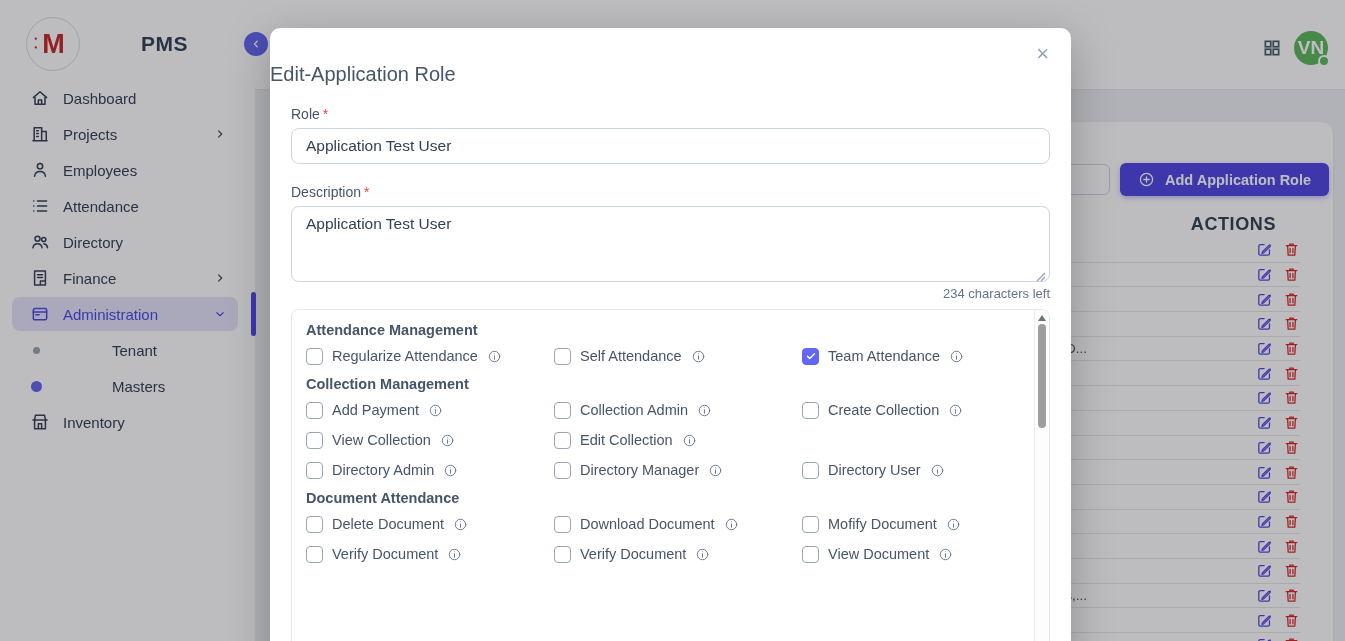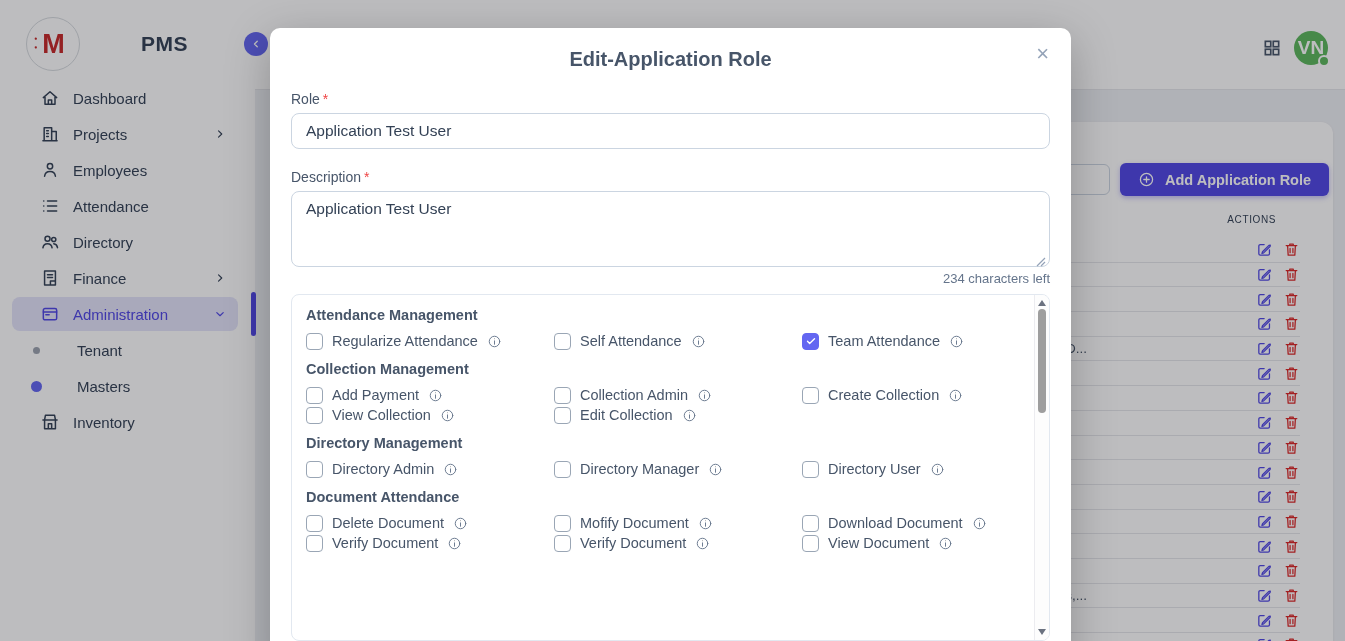--- a/index.html
+++ b/index.html
@@ -8,75 +8,75 @@
   .app { position:relative; width:1345px; height:641px; overflow:hidden; background:#eef0f4; }
 
   
   .sidebar { position:absolute; left:0; top:0; width:255px; height:641px; background:#ffffff; z-index:1; }
   .logo-row { display:flex; align-items:center; gap:14px; padding:16px 0 0 26px; height:72px; }
   .logo-circle { width:54px; height:54px; border-radius:50%; border:1.5px solid #d6dade; display:flex; align-items:center; justify-content:center; background:#fff; }
   .logo-m { color:#c62828; font-weight:bold; font-size:27px; letter-spacing:-1px; position:relative; }
   .logo-m::before { content:"⁚"; position:absolute; left:-8px; top:4px; font-size:14px; color:#c62828; }
   .app-name { font-size:21px; font-weight:bold; color:#334155; letter-spacing:.5px;margin-left:47px; }
   .nav { position:absolute; top:80px; left:0; right:0; }
-  .nav-item { position:relative; height:36px; display:flex; align-items:center; padding-left:40px; color:#334155; font-size:15px; cursor:pointer; }
+  .nav-item { position:relative; height:36px; display:flex; align-items:center; padding-left:30px; color:#334155; font-size:15px; cursor:pointer; }
   .nav-item .lbl { margin-left:13px; font-weight:500; }
   .nav-icn { width:20px; height:20px; stroke:#334155; fill:none; stroke-width:1.8; stroke-linecap:round; stroke-linejoin:round; flex:0 0 auto; }
   .nav-chev { position:absolute; right:28px; width:14px; height:14px; stroke:#334155; fill:none; stroke-width:2; stroke-linecap:round; stroke-linejoin:round; }
   .nav-item.active { color:var(--accent); }
   .nav-item.active .nav-icn, .nav-item.active .nav-chev { stroke:var(--accent); }
   .nav-item.active::before { content:""; position:absolute; left:12px; right:17px; top:1px; bottom:1px; background:var(--active-pill); border-radius:8px; z-index:-1; }
   .nav-item.active::after { content:""; position:absolute; right:-1px; top:-4px; width:5px; height:44px; background:var(--accent); border-radius:3px; }
-  .nav-sub { position:relative; height:36px; display:flex; align-items:center; padding-left:77px; color:#334155; font-size:15px; cursor:pointer; }
+  .nav-sub { position:relative; height:36px; display:flex; align-items:center; padding-left:112px; color:#334155; font-size:15px; cursor:pointer; }
   .bullet { position:absolute; left:33px; border-radius:50%; }
   .bullet.inactive { width:7px; height:7px; background:#9ca3af; }
   .bullet.active { width:11px; height:11px; background:var(--checked); left:31px; }
 
   .topbar { position:absolute; left:255px; top:0; right:0; height:90px; background:#ffffff; border-bottom:1px solid #e5e7eb; z-index:1; }
   .collapse-btn { position:absolute; left:244px; top:32px; width:24px; height:24px; border-radius:50%; background:var(--checked); z-index:2; display:flex; align-items:center; justify-content:center; border:none; cursor:pointer; }
   .collapse-btn svg { width:12px; height:12px; stroke:#fff; fill:none; stroke-width:2.6; stroke-linecap:round; stroke-linejoin:round; }
   .grid-btn { position:absolute; right:63px; top:38px; width:20px; height:20px; background:none; border:none; cursor:pointer; padding:0; }
   .grid-btn svg { width:20px; height:20px; stroke:#475569; fill:none; stroke-width:2; }
   .avatar { position:absolute; right:17px; top:31px; width:34px; height:34px; border-radius:50%; background:var(--avatar-green); color:#fff; font-size:19px; font-weight:bold; display:flex; align-items:center; justify-content:center; cursor:pointer; }
   .avatar-dot { position:absolute; right:-2px; bottom:-2px; width:12px; height:12px; border-radius:50%; background:var(--avatar-green); border:2px solid #fff; }
 
   .card { position:absolute; left:285px; top:122px; width:1048px; height:560px; background:#ffffff; border-radius:12px; box-shadow:0 1px 3px rgba(0,0,0,.07); z-index:1; }
   .search-input { position:absolute; left:615px; top:42px; width:210px; height:31px; border:1px solid #cbd5e1; border-radius:6px; background:#fff; padding:0 10px; font-size:14px; color:#334155; font-family:inherit; }
   .add-role-btn { position:absolute; left:835px; top:41px; height:33px; padding:0 18px; background:var(--accent); color:#fff; border:none; border-radius:6px; font-size:14.5px; font-weight:bold; font-family:inherit; display:flex; align-items:center; gap:10px; cursor:pointer; box-shadow:0 2px 5px rgba(79,70,229,.35); }
   .add-role-btn svg { width:17px; height:17px; stroke:#fff; fill:none; stroke-width:1.8; stroke-linecap:round; }
-  .actions-header { position:absolute; right:57px; top:92px; font-size:10px; font-weight:normal; color:#334155; letter-spacing:.6px; }
+  .actions-header { position:absolute; right:57px; top:92px; font-size:18px; font-weight:bold; color:#334155; letter-spacing:.6px; }
   .rows { position:absolute; left:20px; right:33px; top:116px; bottom:0; overflow:hidden; }
   .t-row { position:relative; height:24.7px; border-bottom:1px solid #e5e7eb; display:flex; align-items:center; justify-content:flex-end; gap:10px; }
   .t-row .row-text { position:absolute; right:213px; font-size:13.5px; color:#475569; white-space:nowrap; }
   .t-row svg { width:17px; height:17px; cursor:pointer; }
   .edit-icn { stroke:var(--accent); fill:none; stroke-width:1.8; stroke-linecap:round; stroke-linejoin:round; }
   .trash-icn { stroke:var(--danger); fill:none; stroke-width:1.8; stroke-linecap:round; stroke-linejoin:round; }
 
   
   .dim { position:absolute; inset:0; background:rgba(17,17,26,.28); z-index:5; }
 
   
   .modal { position:absolute; left:270px; top:28px; width:801px; height:645px; background:#ffffff; border-radius:10px; box-shadow:0 12px 45px rgba(0,0,0,.25); z-index:10; }
-  .modal-title { text-align:center; padding-top:20px; font-size:20px; font-weight:bold; color:#475569; }
+  .modal-title { padding-top:20px; font-size:20px; font-weight:normal; color:#475569;margin-top:15px; }
   .modal-close { position:absolute; right:16px; top:9px; background:none; border:none; font-size:22px; color:#94a3b8; cursor:pointer; line-height:1; padding:6px; font-family:inherit; }
   .field-label { margin:20px 21px 6px; font-size:14px; color:#475569; }
   .req { color:#ef4444; margin-left:3px; }
   .role-input { display:block; margin:0 21px; width:759px; height:36px; border:1px solid #cbd5e1; border-radius:8px; padding:0 14px; font-size:15.5px; color:#334155; font-family:inherit; }
   .desc-wrap { position:relative; margin:0 21px; width:759px; }
   .desc-area { display:block; width:759px; height:76px; border:1px solid #cbd5e1; border-radius:8px; padding:8px 14px; font-size:15.5px; color:#334155; font-family:inherit; resize:none; }
   .resize-handle { position:absolute; right:4px; bottom:4px; width:10px; height:10px; }
   .resize-handle svg { width:10px; height:10px; stroke:#94a3b8; stroke-width:1.2; }
   .chars-left { margin:4px 21px 0; text-align:right; font-size:13px; color:#64748b; }
 
   .perm-box { position:relative; margin:8px 21px 0; width:759px; height:347px; border:1px solid #e2e8f0; border-radius:8px; overflow:hidden; }
   .perm-content { position:absolute; left:0; top:0; right:15px; bottom:0; padding:12px 6px 0 14px; overflow:hidden; }
   .perm-title { font-size:14.5px; font-weight:bold; color:#475569; margin-bottom:8px; }
   .perm-section { margin-top:10px; }
   .perm-section:first-child { margin-top:0; }
-  .perm-grid { display:grid; grid-template-columns:248px 248px auto; }
+  .perm-grid { display:grid; grid-template-columns:248px 248px auto; row-gap:10px; }
   .perm-item { display:flex; align-items:center; gap:9px; height:20px; cursor:pointer; }
   .cbx { width:17px; height:17px; border:1.5px solid #9aa6b5; border-radius:4px; background:#fff; flex:0 0 auto; display:flex; align-items:center; justify-content:center; }
   .cbx.checked { background:var(--checked); border-color:var(--checked); }
   .cbx svg { width:12px; height:12px; stroke:#fff; fill:none; stroke-width:2.8; stroke-linecap:round; stroke-linejoin:round; }
   .perm-lbl { font-size:14.5px; color:#475569; }
   .info-icn { width:15px; height:15px; stroke:#64748b; fill:none; stroke-width:1.5; stroke-linecap:round; }
 
   .scrollbar { position:absolute; right:0; top:0; bottom:0; width:15px; background:#fdfdfd; border-left:1px solid #ececf0; }
   .sb-up { position:absolute; top:5px; left:3px; width:0; height:0; border-left:4.5px solid transparent; border-right:4.5px solid transparent; border-bottom:6px solid #6b7280; cursor:pointer; }
   .sb-down { position:absolute; bottom:5px; left:3px; width:0; height:0; border-left:4.5px solid transparent; border-right:4.5px solid transparent; border-top:6px solid #6b7280; cursor:pointer; }
@@ -491,21 +491,20 @@
               <label class="perm-item">
                 <span class="cbx"></span>
                 <span class="perm-lbl">Edit Collection</span>
                 <svg class="info-icn">
                   <use href="#i-info"></use>
                 </svg>
               </label>
             </div>
           </div>
           <div class="perm-section">
-            <div class="perm-title">Directory Management</div>
             <div class="perm-grid">
               <label class="perm-item">
                 <span class="cbx"></span>
                 <span class="perm-lbl">Directory Admin</span>
                 <svg class="info-icn">
                   <use href="#i-info"></use>
                 </svg>
               </label>
               <label class="perm-item">
                 <span class="cbx"></span>
@@ -528,28 +527,28 @@
             <div class="perm-grid">
               <label class="perm-item">
                 <span class="cbx"></span>
                 <span class="perm-lbl">Delete Document</span>
                 <svg class="info-icn">
                   <use href="#i-info"></use>
                 </svg>
               </label>
               <label class="perm-item">
                 <span class="cbx"></span>
+                <span class="perm-lbl">Download Document</span>
+                <svg class="info-icn">
+                  <use href="#i-info"></use>
+                </svg>
+              </label>
+              <label class="perm-item">
+                <span class="cbx"></span>
                 <span class="perm-lbl">Mofify Document</span>
-                <svg class="info-icn">
-                  <use href="#i-info"></use>
-                </svg>
-              </label>
-              <label class="perm-item">
-                <span class="cbx"></span>
-                <span class="perm-lbl">Download Document</span>
                 <svg class="info-icn">
                   <use href="#i-info"></use>
                 </svg>
               </label>
               <label class="perm-item">
                 <span class="cbx"></span>
                 <span class="perm-lbl">Verify Document</span>
                 <svg class="info-icn">
                   <use href="#i-info"></use>
                 </svg>

